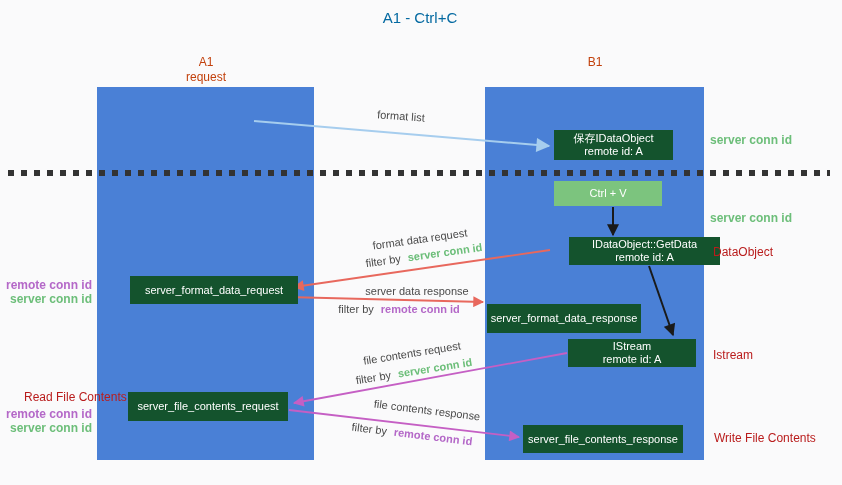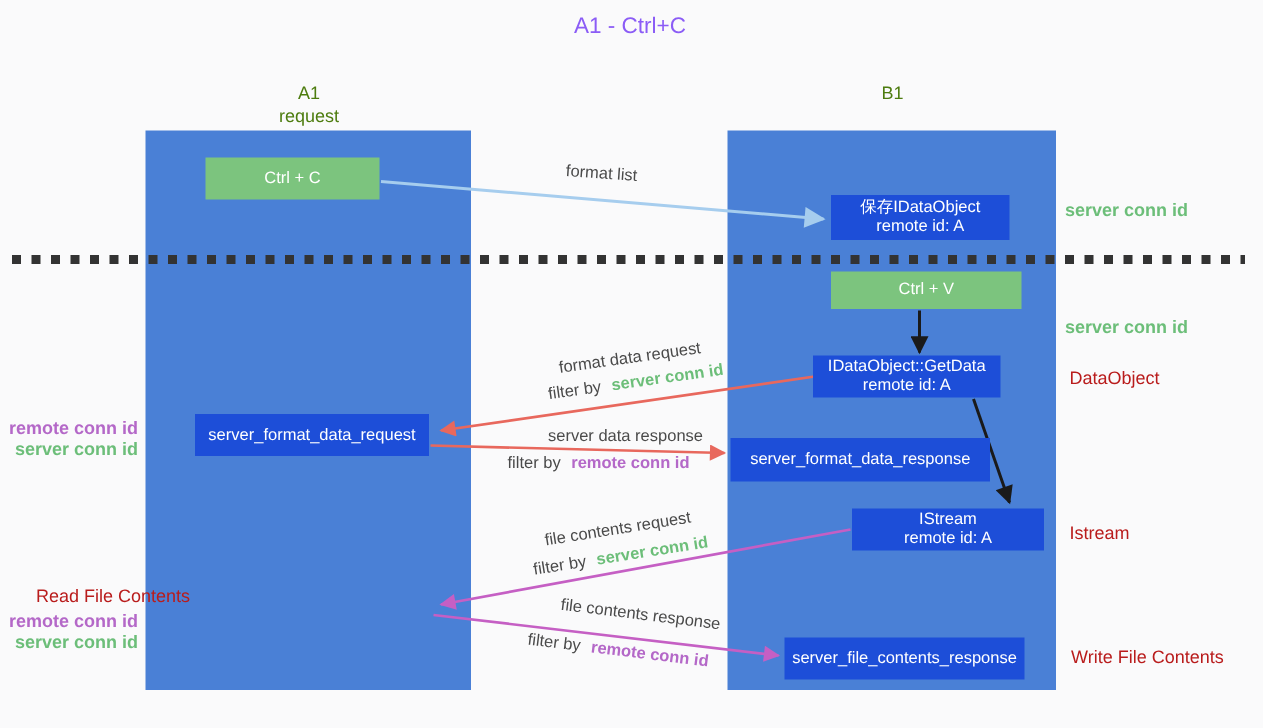--- a/index.html
+++ b/index.html
@@ -7,32 +7,32 @@
     position:relative;width:842px;height:485px;overflow:hidden;
     background:#fafafb;
     font-family:"Liberation Sans",sans-serif;
     color:#3f3f3f;
   }
   .lane{position:absolute;top:87px;height:373px;background:#4a80d6;}
   .lane-left{left:97px;width:217px;}
   .lane-right{left:485px;width:219px;}
   .title{
     position:absolute;left:300px;top:8px;width:240px;
-    text-align:center;font-size:15px;line-height:19px;color:#8b5cf6;
+    text-align:center;font-size:15px;line-height:19px;color:#0369a1;
   }
   .lane-header{
     position:absolute;top:55px;width:120px;text-align:center;
-    font-size:12px;line-height:15px;color:#4d7c0f;
+    font-size:12px;line-height:15px;color:#c2410c;
   }
   .node{
     position:absolute;display:flex;flex-direction:column;
     align-items:center;justify-content:center;
     color:#ffffff;font-size:11px;line-height:13px;text-align:center;
   }
-  .node-orange{background:#1d4ed8;}
+  .node-orange{background:#14532d;}
   .node-green{background:#7cc47e;}
   .mid-label{
     position:absolute;width:140px;text-align:center;
     font-size:11px;line-height:13px;color:#4a4a4a;white-space:nowrap;
   }
   .side-label{
     position:absolute;font-size:12px;line-height:14px;white-space:nowrap;
   }
   .side-left{left:0;width:92px;text-align:right;}
   .green{color:#6cbe79;font-weight:bold;}
@@ -83,51 +83,51 @@
   </div>
 
   <div class="lane-header" style="left:146px;">
     <div>A1</div>
     <div>request</div>
   </div>
   <div class="lane-header" style="left:535px;text-align:center;">
     <div>B1</div>
   </div>
 
-  <div class="node node-green" style="left:137px;top:105px;width:116px;height:28px;">
-    <div>Ctrl + C</div>
-  </div>
 
   <div class="node node-orange" style="left:554px;top:130px;width:119px;height:30px;">
     <div>保存IDataObject</div>
     <div>remote id: A</div>
   </div>
 
-  <div class="node node-green" style="left:554px;top:181px;width:127px;height:25px;">
+  <div class="node node-green" style="left:554px;top:181px;width:108px;height:25px;">
     <div>Ctrl + V</div>
   </div>
 
-  <div class="node node-orange" style="left:542px;top:237px;width:125px;height:28px;">
+  <div class="node node-orange" style="left:569px;top:237px;width:151px;height:28px;">
     <div>IDataObject::GetData</div>
     <div>remote id: A</div>
   </div>
 
-  <div class="node node-orange" style="left:130px;top:276px;width:156px;height:28px;">
+  <div class="node node-orange" style="left:130px;top:276px;width:168px;height:28px;">
     <div>server_format_data_request</div>
   </div>
 
-  <div class="node node-orange" style="left:487px;top:292px;width:173px;height:29px;">
+  <div class="node node-orange" style="left:487px;top:304px;width:154px;height:29px;">
     <div>server_format_data_response</div>
   </div>
 
   <div class="node node-orange" style="left:568px;top:339px;width:128px;height:28px;">
     <div>IStream</div>
     <div>remote id: A</div>
   </div>
 
+  <div class="node node-orange" style="left:128px;top:392px;width:160px;height:29px;">
+    <div>server_file_contents_request</div>
+  </div>
 
   <div class="node node-orange" style="left:523px;top:425px;width:160px;height:28px;justify-content:center;">
     <div>server_file_contents_response</div>
   </div>
 
   <div class="mid-label rot-p4" style="left:331px;top:110px;">
     <span>format list</span>
   </div>
 
   <div class="mid-label rot-n8" style="left:350px;top:233px;">

